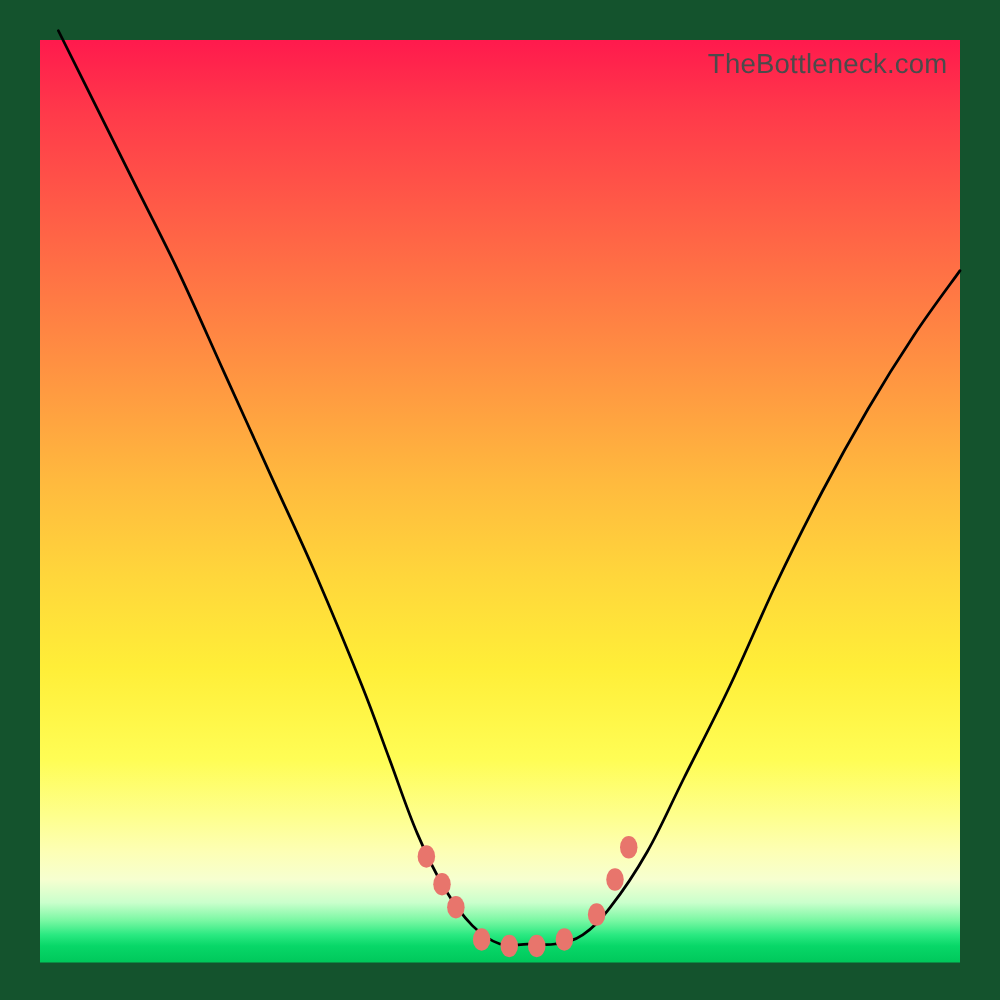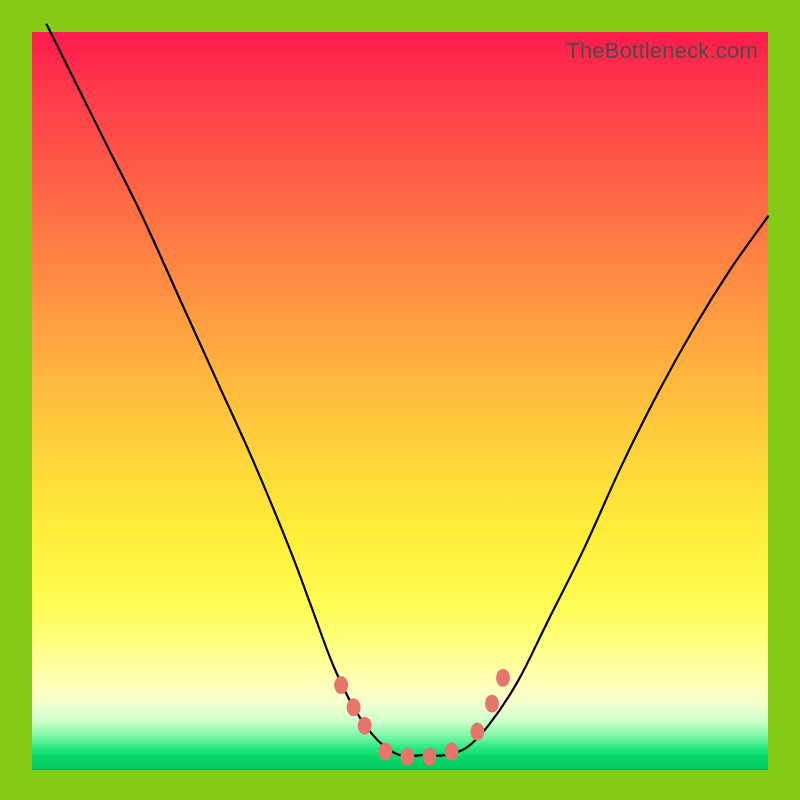--- a/index.html
+++ b/index.html
@@ -10,21 +10,21 @@
     overflow: hidden;
     background: #000;
     font-family: Arial, Helvetica, sans-serif;
   }
   .frame {
     position: absolute;
     left: 0;
     top: 0;
     width: 800px;
     height: 800px;
-    background: #84cc16;
+    background: #14532d;
   }
   .plot {
     position: absolute;
     left: 32px;
     top: 32px;
     width: 736px;
     height: 738px;
     background: linear-gradient(
       to bottom,
       #ff1a4d 0%,

